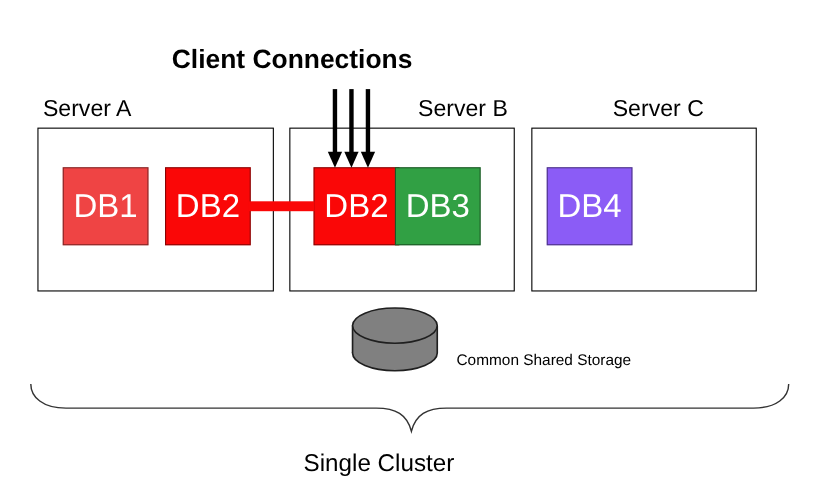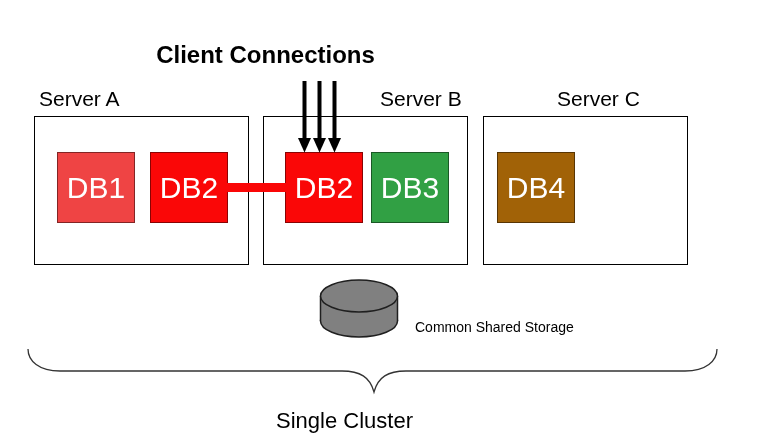--- a/index.html
+++ b/index.html
@@ -26,21 +26,21 @@
   .box-c{left:483px;width:205px;}
   .db{
     position:absolute;top:152px;width:78px;height:71px;box-sizing:border-box;
     border:1px solid rgba(0,0,0,0.45);
     display:flex;align-items:center;justify-content:center;
     font-size:30px;color:#fff;line-height:1;letter-spacing:0;
   }
   .db-a1{left:57px;}
   .db-a2{left:150px;}
   .db-b1{left:285px;}
-  .db-b2{left:371px;}
+  .db-b2{left:359px;}
   .db-c1{left:497px;}
   .db-c2{left:590px;}
   .overlay{
     position:absolute;left:0;top:0;width:758px;height:441px;pointer-events:none;
   }
   .storage-label{
     position:absolute;left:415px;top:319px;font-size:14px;white-space:nowrap;line-height:1.2;
   }
   .cluster-label{
     position:absolute;left:276px;top:408px;width:172px;text-align:left;
@@ -59,21 +59,21 @@
   <div class="server-label lbl-c">Server C</div>
 
   <div class="server-box box-a"></div>
   <div class="server-box box-b"></div>
   <div class="server-box box-c"></div>
 
   <div class="db db-a1" style="background-color: #ef4444;">DB1</div>
   <div class="db db-a2" style="background-color: rgb(250, 7, 7);">DB2</div>
   <div class="db db-b1" style="background-color: rgb(250, 7, 7);">DB2</div>
   <div class="db db-b2" style="background-color: rgb(49, 160, 68);">DB3</div>
-  <div class="db db-c1" style="background-color: #a16207;">DB4</div>
+  <div class="db db-c1" style="background-color: #8b5cf6;">DB4</div>
 
   <svg class="overlay" viewBox="0 0 758 441" xmlns="http://www.w3.org/2000/svg">
 
     <g fill="#000" stroke="#000">
       <line x1="304.5" y1="81" x2="304.5" y2="139" stroke-width="4"></line>
       <polygon points="298,138 311,138 304.5,152.5" stroke="none"></polygon>
       <line x1="319.5" y1="81" x2="319.5" y2="139" stroke-width="4"></line>
       <polygon points="313,138 326,138 319.5,152.5" stroke="none"></polygon>
       <line x1="334.5" y1="81" x2="334.5" y2="139" stroke-width="4"></line>
       <polygon points="328,138 341,138 334.5,152.5" stroke="none"></polygon>

